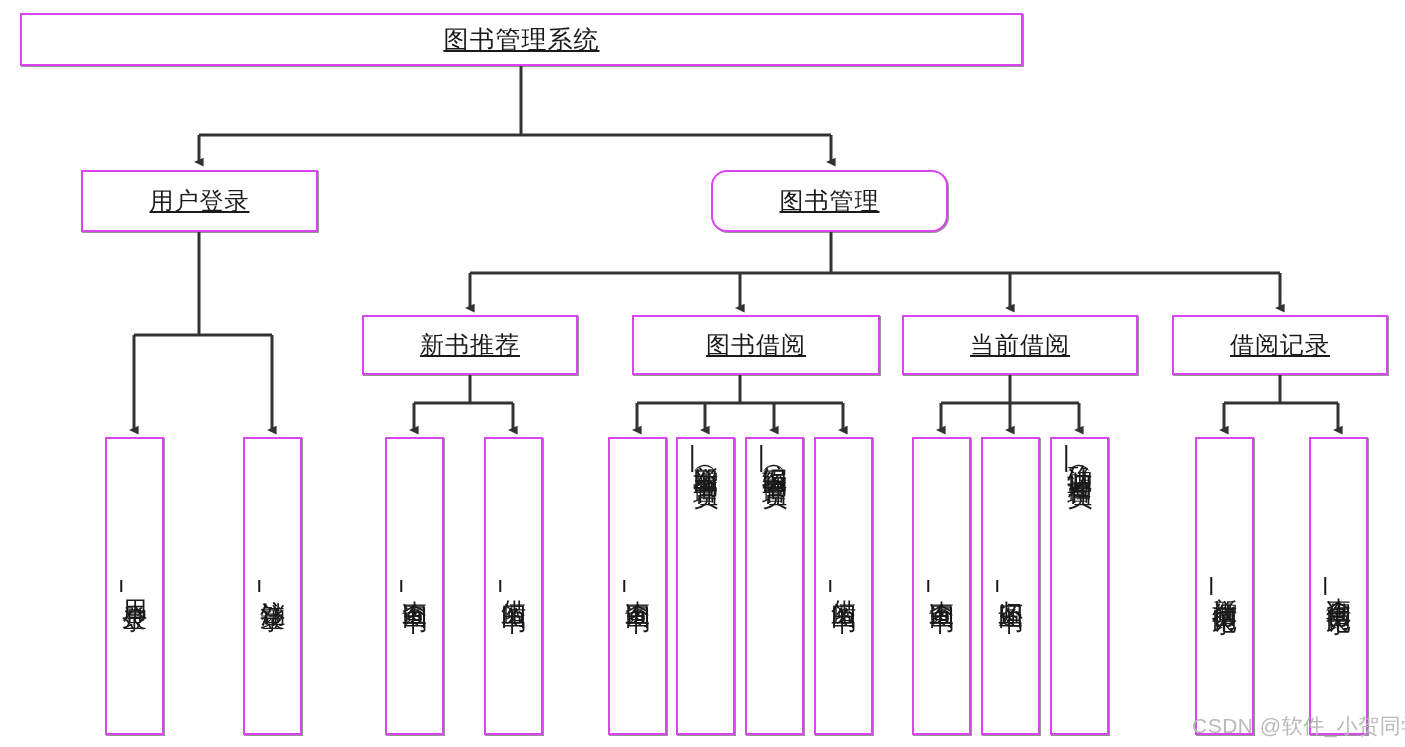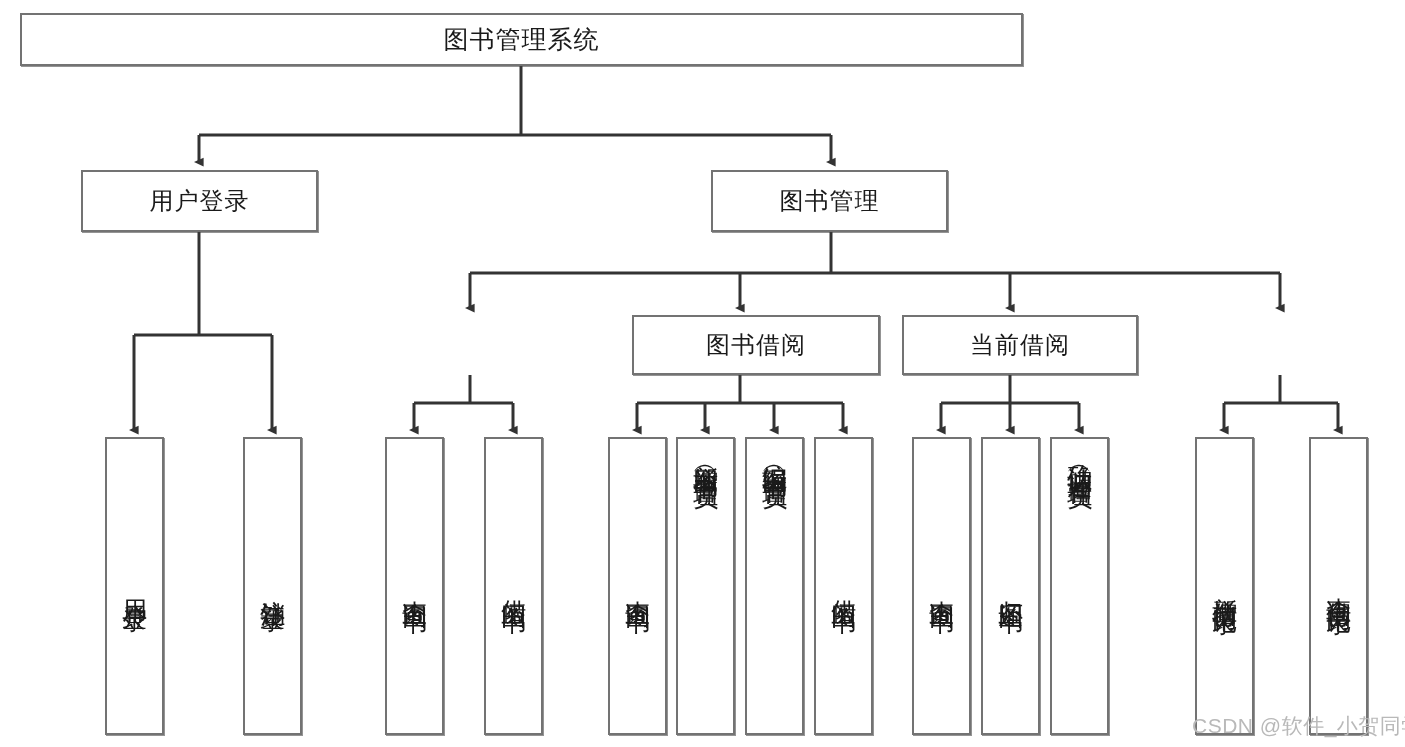--- a/index.html
+++ b/index.html
@@ -23,26 +23,27 @@
     left: 0;
     top: 0;
     width: 1405px;
     height: 747px;
     pointer-events: none;
   }
   .node {
     position: absolute;
     box-sizing: border-box;
     background: #ffffff;
-    border: 2px solid #737373;
+    border: 2px solid #d946ef;
     box-shadow: 1px 1px 0 0 rgba(60,60,60,0.55);
     display: flex;
     align-items: center;
     justify-content: center;
     color: #1a1a1a;
+    text-decoration: underline;
   }
   .node-label {
     display: block;
     text-align: center;
     white-space: nowrap;
     letter-spacing: 1px;
   }
   
   .node.root .node-label {
     font-size: 25px;
@@ -137,33 +138,39 @@
   </svg>
 
   <div class="node root" style="left:20px; top:13px; width:1003px; height:53px;">
     <span class="node-label">图书管理系统</span>
   </div>
 
   <div class="node branch" style="left:81px; top:170px; width:237px; height:62px;">
     <span class="node-label">用户登录</span>
   </div>
 
-  <div class="node branch" style="left:711px; top:170px; width:237px; height:62px;">
+  <div class="node branch" style="left:711px; top:170px; width:237px; height:62px;border-radius:16px;">
     <span class="node-label">图书管理</span>
   </div>
 
+  <div class="node branch" style="left:362px; top:315px; width:216px; height:60px;">
+    <span class="node-label">新书推荐</span>
+  </div>
 
   <div class="node branch" style="left:632px; top:315px; width:248px; height:60px;">
     <span class="node-label">图书借阅</span>
   </div>
 
   <div class="node branch" style="left:902px; top:315px; width:236px; height:60px;">
     <span class="node-label">当前借阅</span>
   </div>
 
+  <div class="node branch" style="left:1172px; top:315px; width:216px; height:60px;">
+    <span class="node-label">借阅记录</span>
+  </div>
 
   <div class="node leaf centered" style="left:105px; top:437px; width:59px; height:298px;">
     <span class="node-label">用户登录</span>
   </div>
 
   <div class="node leaf centered" style="left:243px; top:437px; width:59px; height:298px;">
     <span class="node-label">注销登录</span>
   </div>
 
   <div class="node leaf centered" style="left:385px; top:437px; width:59px; height:298px;">

